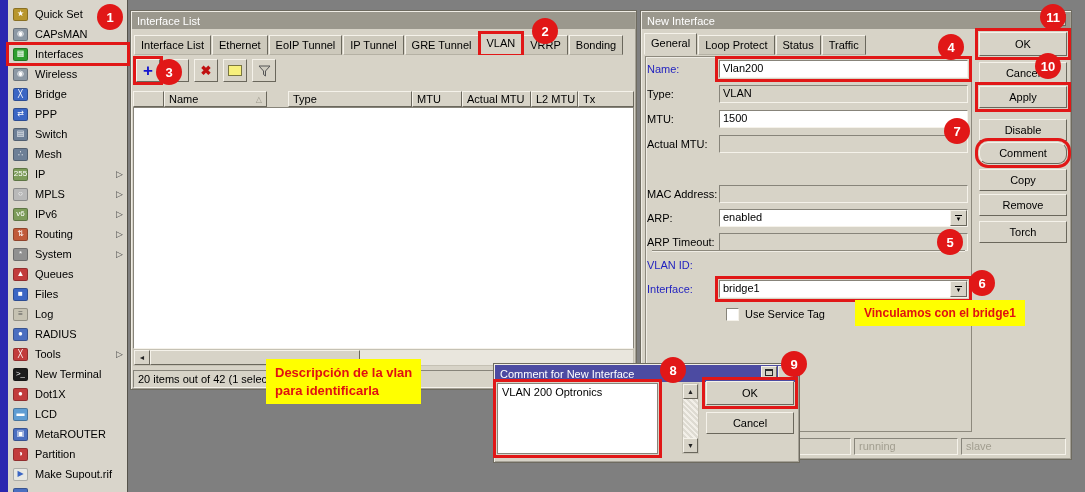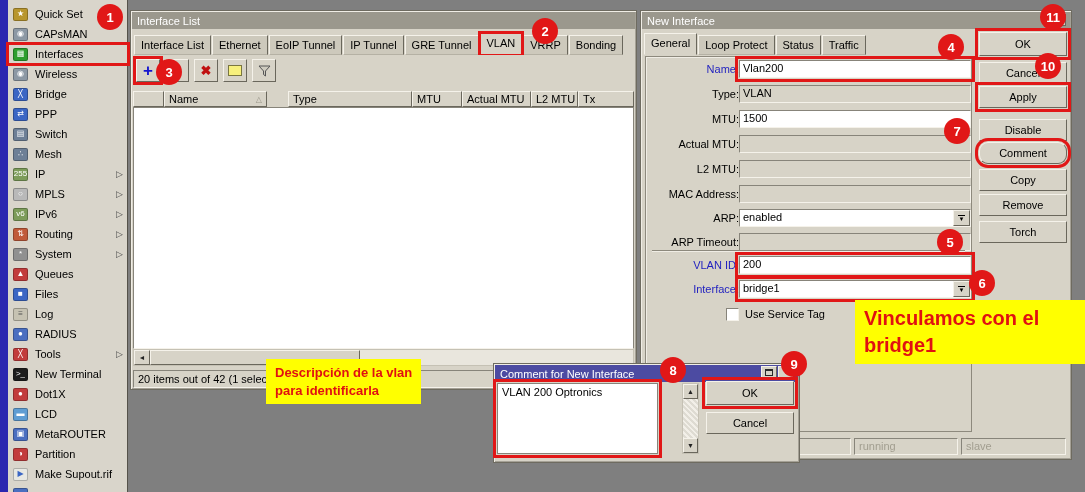--- a/index.html
+++ b/index.html
@@ -64,21 +64,21 @@
               font-size:7px; color:#222; flex:none; }
   .hs-thumb { width:210px; height:15px; flex:none; }
   .statusbar { position:absolute; left:2px; top:359px; right:2px; height:18px; padding:2px 4px;
                white-space:nowrap; overflow:hidden; }
 
   
   #win-newif { left:640px; top:10px; width:432px; height:450px; z-index:20; }
   .groupbox { position:absolute; left:4px; top:45px; width:327px; height:376px;
               border:1px solid #8d897d; box-shadow: inset 1px 1px 0 #f0ede5; }
   .frow { position:absolute; left:1px; width:324px; height:20px; display:flex; align-items:center; }
-  .flabel { width:92px; text-align:right; flex:none; white-space:nowrap; }
+  .flabel { width:72px; text-align:left; padding-right:5px; flex:none; white-space:nowrap; }
   .flabel.blue { color:#1f1fbf; }
   .finput { width:249px; height:18px; background:#fff; border:1px solid;
             border-color:#87847a #f5f2ea #f5f2ea #87847a; padding:1px 3px; overflow:hidden;
             white-space:nowrap; }
   .finput.dis { background:#d7d3c7; }
   .finput.combo { display:flex; padding:0; }
   .combo .val { flex:1; padding:1px 3px; overflow:hidden; }
   .combo .dd { width:17px; height:16px; background:#d7d3c7; border:1px solid;
                border-color:#f5f2ea #6a675c #6a675c #f5f2ea; display:flex; align-items:center;
                justify-content:center; flex:none; }
@@ -117,21 +117,21 @@
   .c-cancel { position:absolute; left:212px; top:48px; width:88px; height:22px; display:flex;
               align-items:center; justify-content:center; }
 
   
   .badge { position:absolute; width:26px; height:26px; border-radius:50%; background:#e11717;
            color:#fff; font-weight:bold; font-size:13px; display:flex; align-items:center;
            justify-content:center; z-index:60; }
   .note { position:absolute; background:#ffff00; color:#e01111; font-weight:bold; font-size:13px;
           line-height:1.35; padding:5px 9px; white-space:pre-line; z-index:55; }
   .note1 { left:266px; top:359px; }
-  .note2 { left:855px; top:300px; font-size:20px; }
+  .note2 { left:855px; top:300px; font-size:12px;text-align:center; }
 </style>
 </head>
 <body>
 
 <div class="stage">
 
   <div class="sidebar">
     <div class="sidebar-strip"></div>
     <div class="sidebar-items">
       <div class="side-item">
@@ -338,45 +338,40 @@
         <div class="finput dis">VLAN</div>
       </div>
       <div class="frow r-mtu">
         <span class="flabel">MTU:</span>
         <div class="finput">1500</div>
       </div>
       <div class="frow r-amtu">
         <span class="flabel">Actual MTU:</span>
         <div class="finput dis"></div>
       </div>
-      <div class="frow r-l2">
-        <span class="flabel">L2 MTU:</span>
-        <div class="finput dis"></div>
-      </div>
       <div class="frow r-mac">
         <span class="flabel">MAC Address:</span>
         <div class="finput dis"></div>
       </div>
       <div class="frow r-arp">
         <span class="flabel">ARP:</span>
         <div class="finput combo">
           <span class="val">enabled</span>
           <span class="dd">
               <span class="ddg">▼</span>
             </span>
         </div>
       </div>
       <div class="frow r-arpt">
         <span class="flabel">ARP Timeout:</span>
         <div class="finput dis"></div>
       </div>
       <div class="fsep"></div>
       <div class="frow r-vid">
         <span class="flabel blue">VLAN ID:</span>
-        <div class="finput red-outline">200</div>
       </div>
       <div class="frow r-if">
         <span class="flabel blue">Interface:</span>
         <div class="finput combo red-outline">
           <span class="val">bridge1</span>
           <span class="dd">
               <span class="ddg">▼</span>
             </span>
         </div>
       </div>

